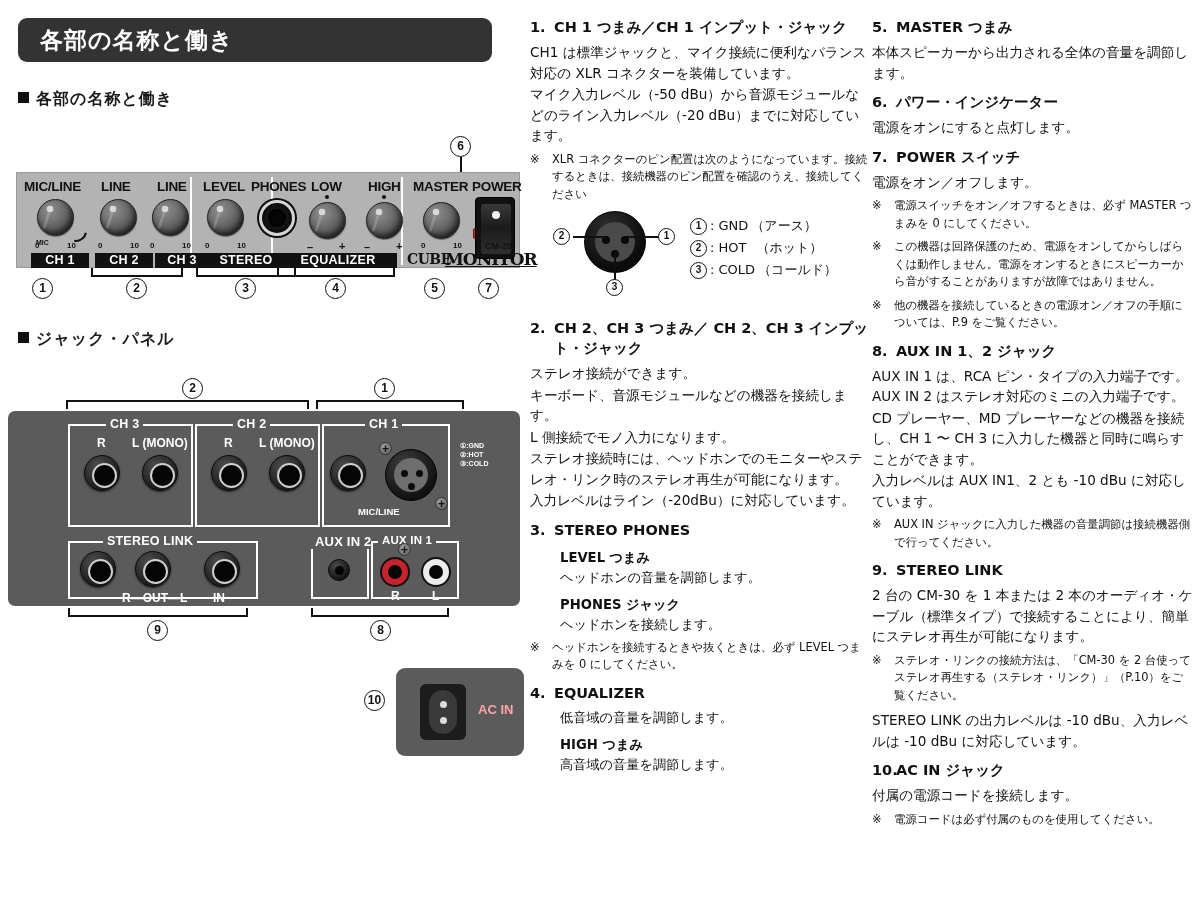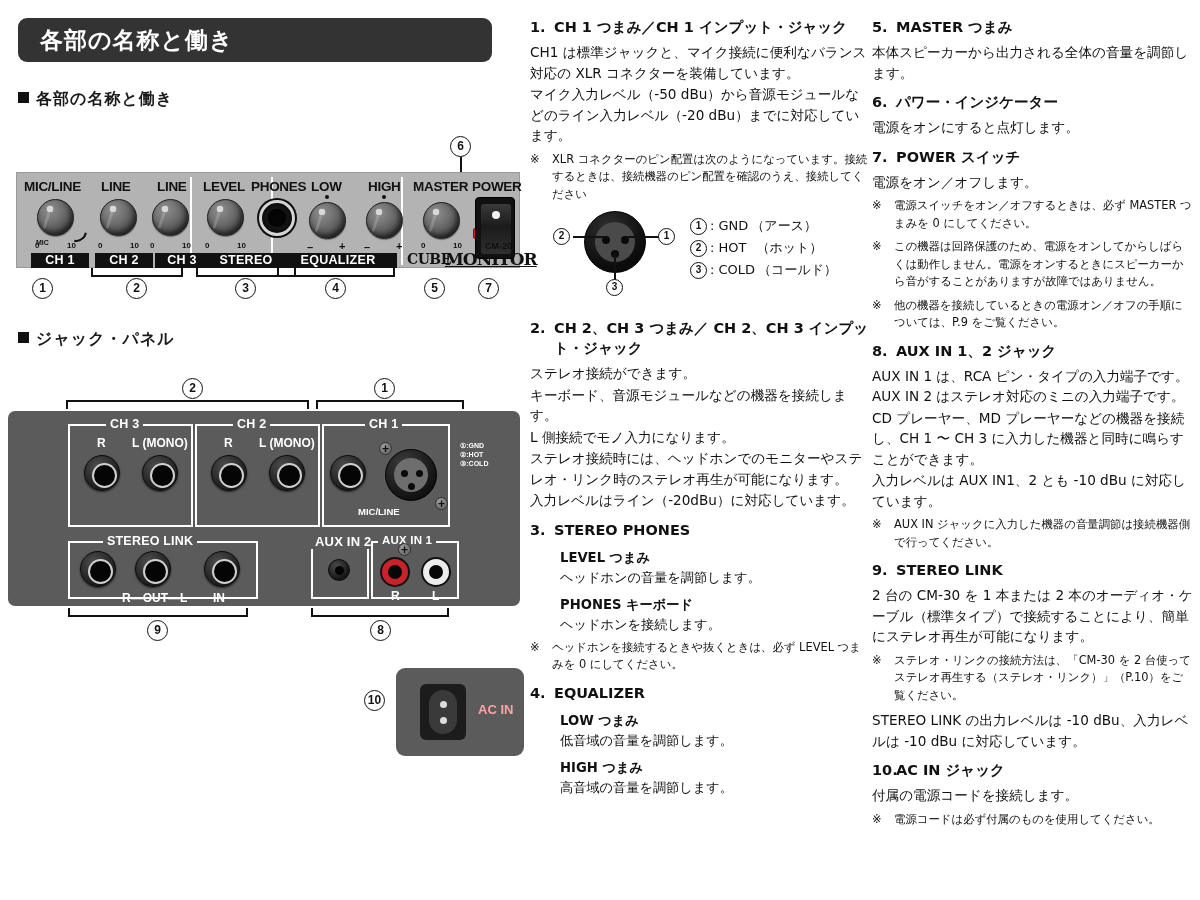--- a/index.html
+++ b/index.html
@@ -543,34 +543,33 @@
       <p class="body">入力レベルはライン（-20dBu）に対応しています。</p>
     </div>
 
     <div class="entry">
       <div class="ehead">
         <span class="num">3.</span>
         <span class="txt">STEREO PHONES</span>
       </div>
       <div class="sub">LEVEL つまみ</div>
       <div class="subbody">ヘッドホンの音量を調節します。</div>
-      <div class="sub">PHONES キーボード</div>
+      <div class="sub">PHONES ジャック</div>
       <div class="subbody">ヘッドホンを接続します。</div>
       <div class="note">
         <span class="mk">※</span>
         <span class="tx">ヘッドホンを接続するときや抜くときは、必ず LEVEL つまみを 0 にしてください。</span>
       </div>
     </div>
 
     <div class="entry">
       <div class="ehead">
         <span class="num">4.</span>
         <span class="txt">EQUALIZER</span>
       </div>
-      <div class="sub">LOW つまみ</div>
       <div class="subbody">低音域の音量を調節します。</div>
       <div class="sub">HIGH つまみ</div>
       <div class="subbody">高音域の音量を調節します。</div>
     </div>
   </div>
 
   <div class="col" id="col-right">
 
     <div class="entry">
       <div class="ehead">

